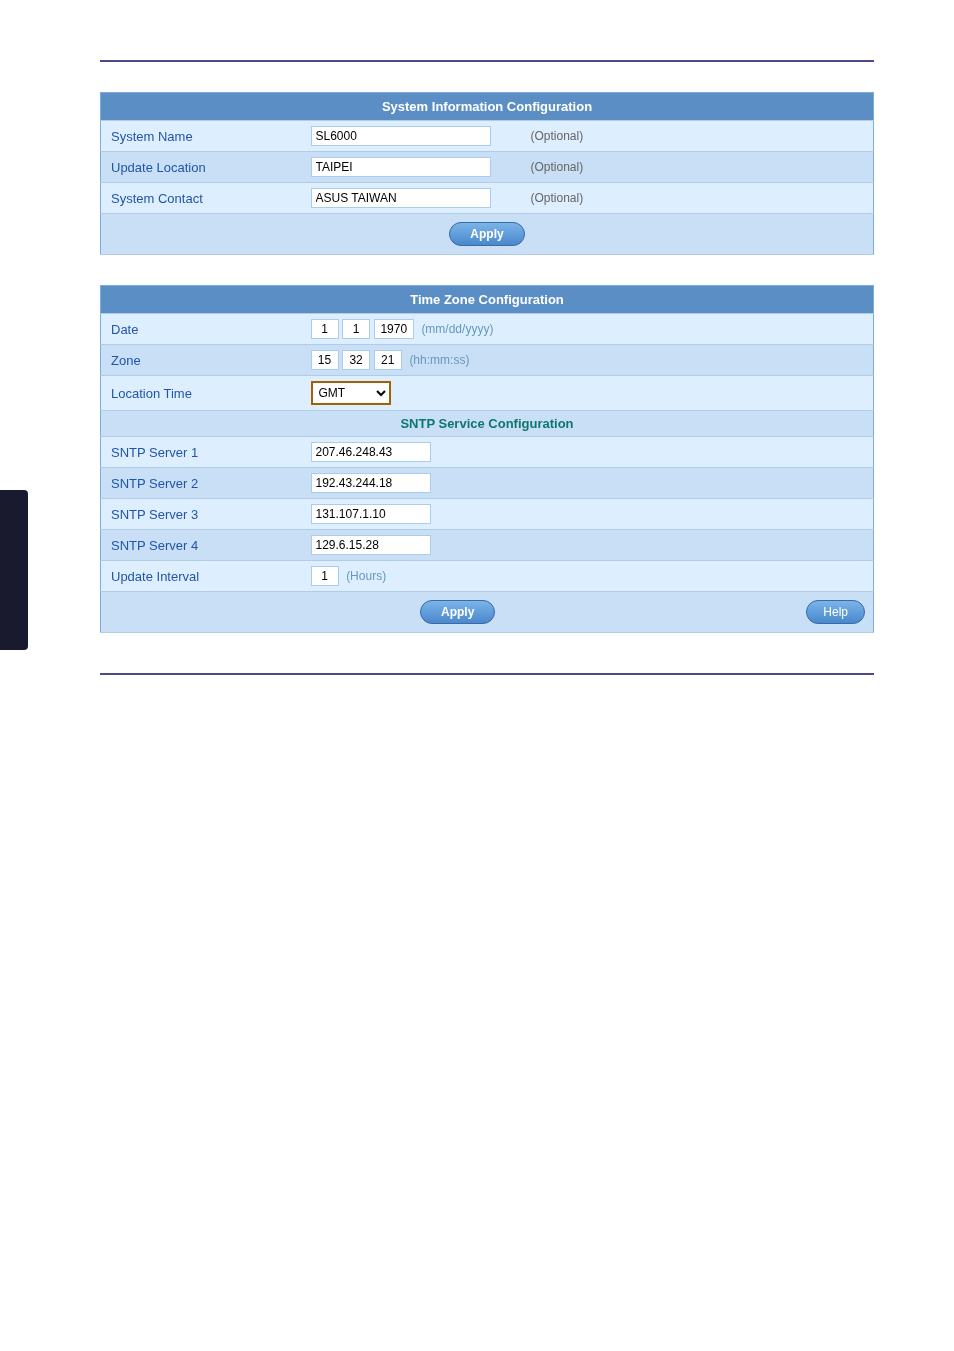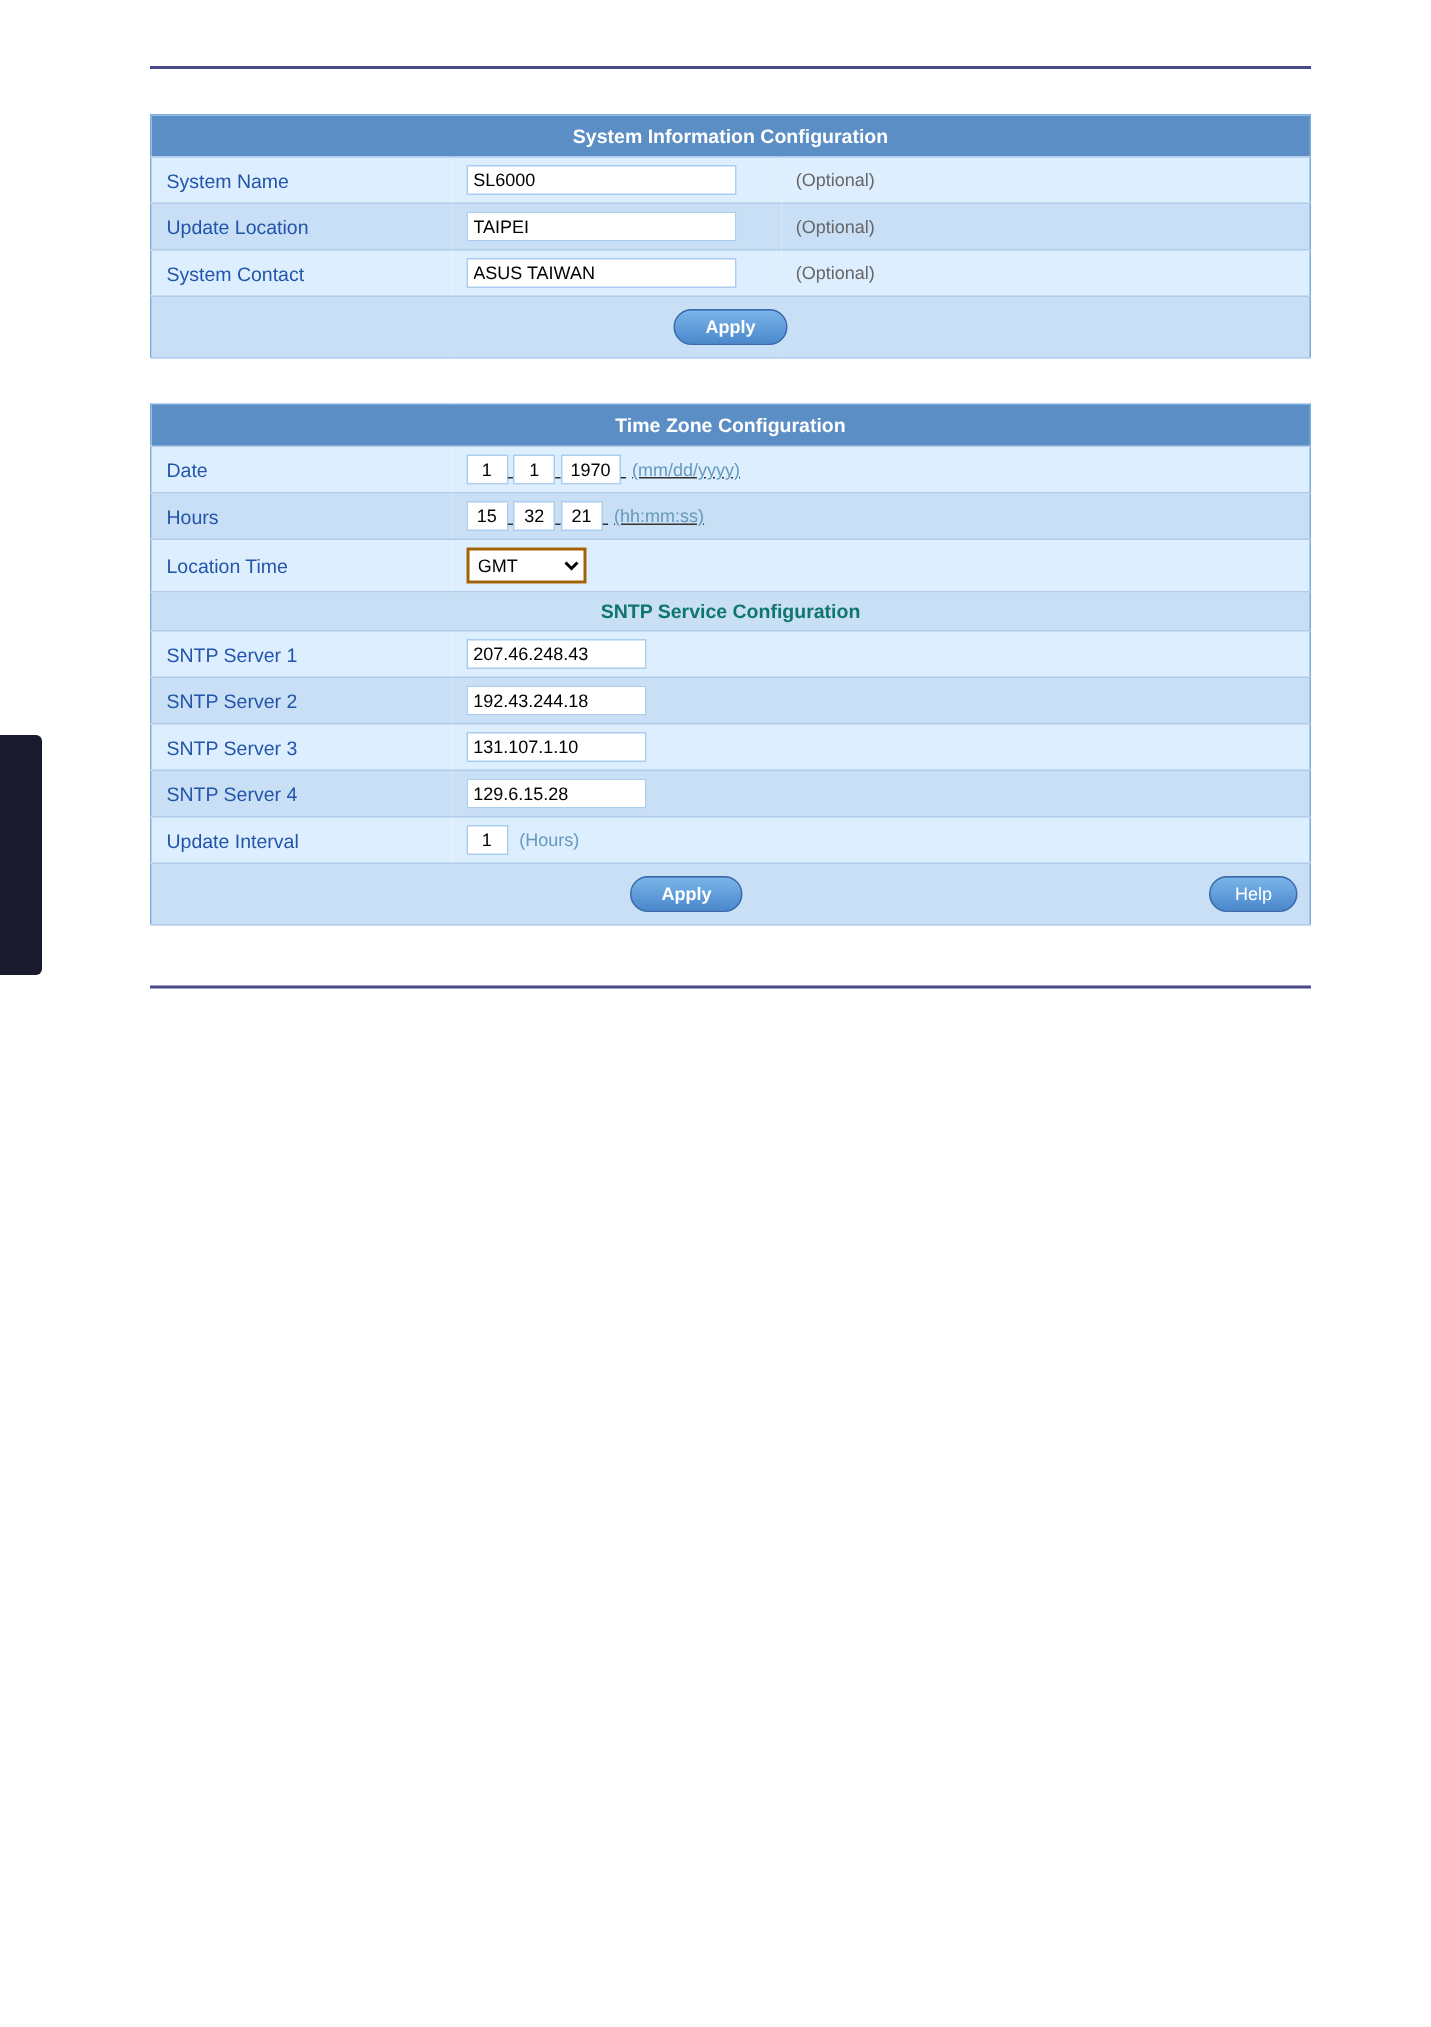--- a/index.html
+++ b/index.html
@@ -7,21 +7,21 @@
       font-family: Arial, sans-serif;
       font-size: 13px;
       background: #fff;
       color: #333;
       width: 954px;
       min-height: 1351px;
       position: relative;
     }
 
     .page-wrapper {
-      padding: 44px 80px 80px 100px;
+      padding: 60px 80px 80px 100px;
       position: relative;
     }
 
     .top-divider {
       border: none;
       border-top: 2px solid #4a4a8a;
       margin-bottom: 30px;
     }
 
     .bottom-divider {
@@ -81,21 +81,20 @@
     }
 
     .config-table .label-cell {
       color: #2255aa;
       width: 200px;
       font-size: 13px;
     }
 
     .config-table .value-cell {
       width: 220px;
-      text-decoration: underline;
     }
 
     .config-table .optional-cell {
       color: #666;
       font-size: 12px;
     }
 
     .config-table .action-row td {
       background: #c8dff5;
       text-align: center;
@@ -240,21 +239,21 @@
           <td class="label-cell">Date</td>
           <td class="value-cell" colspan="2">
             <input type="text" class="tiny-input" value="1" style="">
             <input type="text" class="tiny-input" value="1" style="">
             <input type="text" class="small-input" style="width: 40px;" value="1970">
             <span class="hint-text">(mm/dd/yyyy)</span>
           </td>
         </tr>
 
         <tr>
-          <td class="label-cell">Hours</td>
+          <td class="label-cell">Zone</td>
           <td class="value-cell" colspan="2">
             <input type="text" class="tiny-input" value="15" style="">
             <input type="text" class="tiny-input" value="32" style="">
             <input type="text" class="tiny-input" value="21" style="">
             <span class="hint-text">(hh:mm:ss)</span>
           </td>
         </tr>
 
         <tr>
           <td class="label-cell">Location Time</td>

